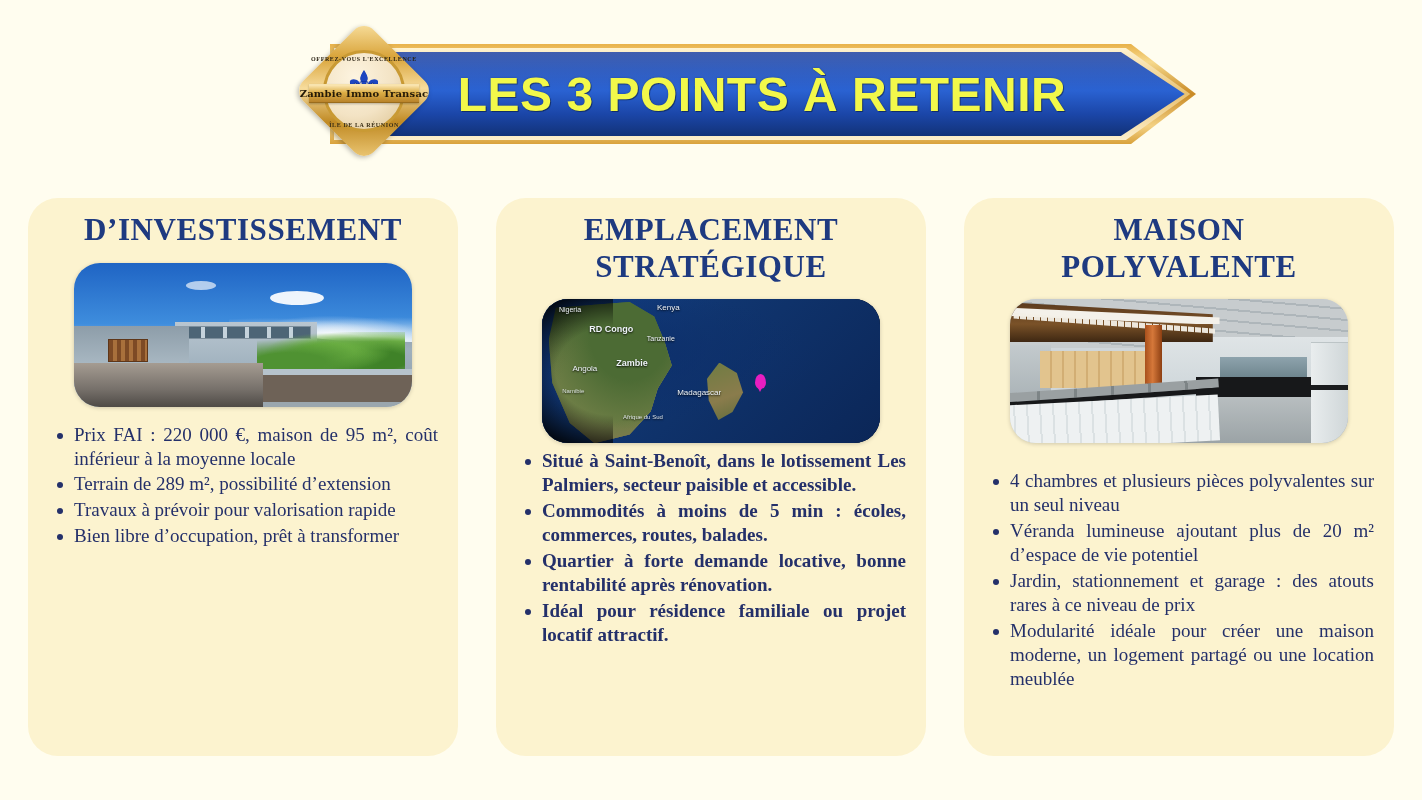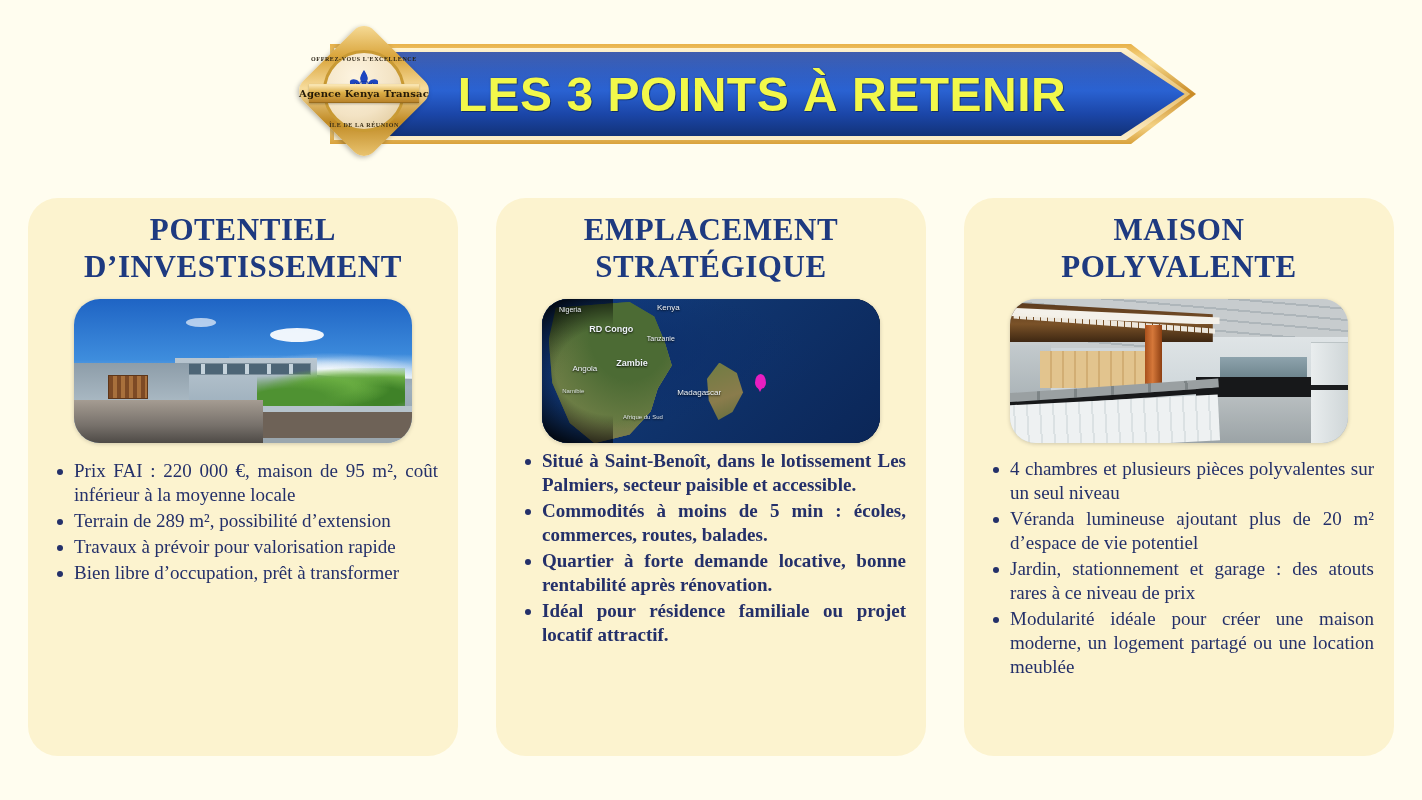--- a/index.html
+++ b/index.html
@@ -387,21 +387,21 @@
   }
   .bullets li::before {
     content: "";
     position: absolute;
     left: 7px; top: 10px;
     width: 6px; height: 6px;
     border-radius: 50%;
     background: #24306a;
   }
   .card.c2 .bullets { margin-top: 6px; font-weight: bold; }
-  .card.c3 .bullets { margin-top: 14px; }
+  .card.c3 .bullets { margin-top: 26px; }
 </style>
 </head>
 <body>
 
 <div class="header">
 
   <div class="banner-wrap">
     <div class="banner-gold"></div>
     <div class="banner-ring"></div>
     <div class="banner-blue">
@@ -409,32 +409,31 @@
     </div>
   </div>
 
   <div class="logo">
     <div class="logo-diamond"></div>
     <div class="logo-circle">
       <div class="logo-fleur">⚜</div>
     </div>
     <div class="logo-top-text">OFFREZ-VOUS L'EXCELLENCE</div>
     <div class="logo-ribbon">
-      <span>Agence Kenya Transac</span>
+      <span>Zambie Immo Transac</span>
     </div>
     <div class="logo-bot-text">ÎLE DE LA RÉUNION</div>
   </div>
 
 </div>
 
 <div class="cards">
 
   <div class="card c1">
     <div class="card-title">
-      <span>POTENTIEL</span>
       <span class="t2">D’INVESTISSEMENT</span>
     </div>
 
     <div class="photo ph1">
       <div class="cloudbank"></div>
       <div class="cloud-s" style="left:58%;top:20%;width:54px;height:14px;"></div>
       <div class="cloud-s" style="left:33%;top:13%;width:30px;height:9px;opacity:.7;"></div>
       <div class="roofline"></div>
       <div class="house"></div>
       <div class="windows"></div>

